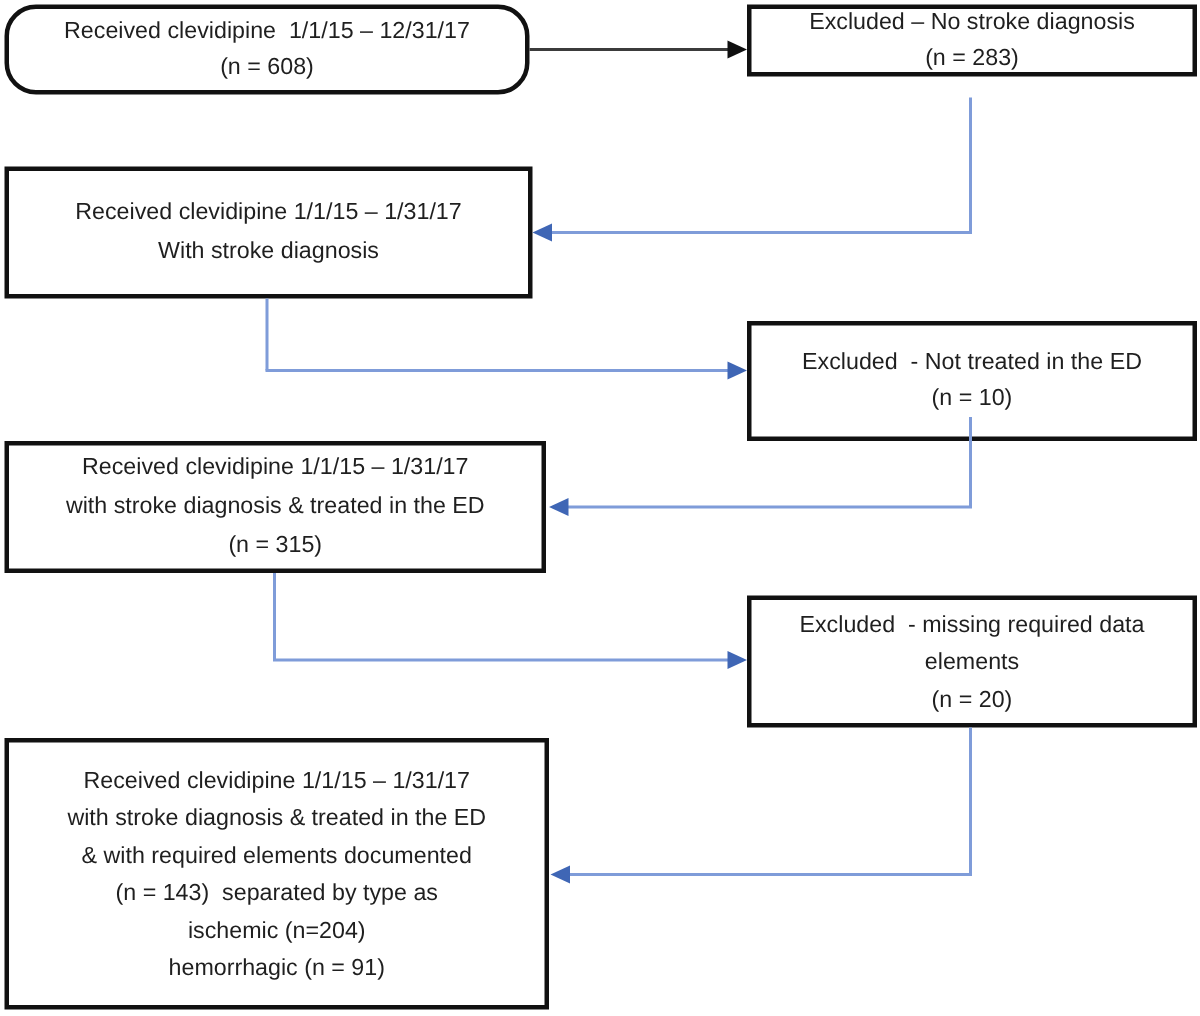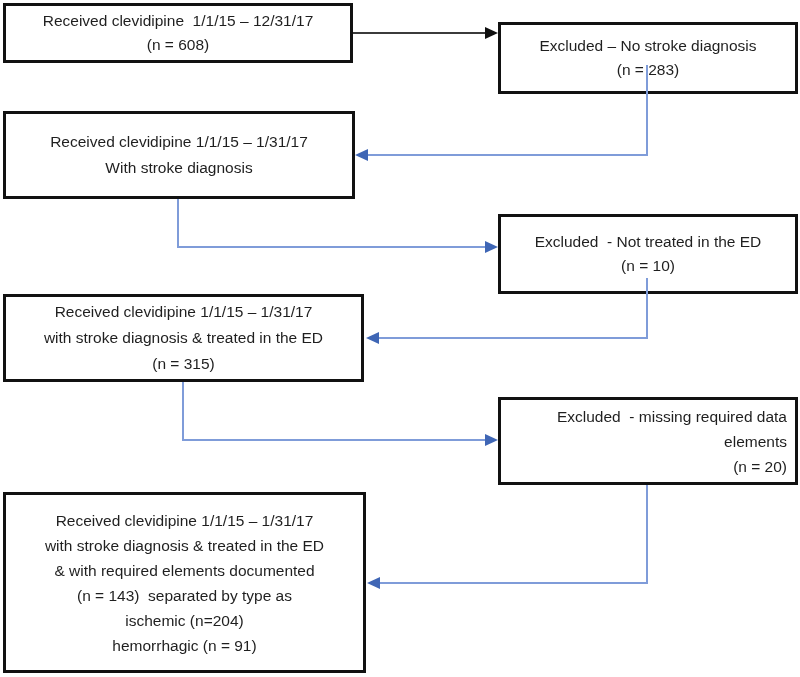--- a/index.html
+++ b/index.html
@@ -22,26 +22,26 @@
     justify-content: center;
     text-align: center;
     font-size: 15.5px;
     line-height: 24px;
     padding: 2px 8px;
   }
   .box .line { white-space: pre-wrap; }
   .box .bold-title { font-weight: bold; }
 
   
-  .b1 { left:3px;   top:3px;   width:350px; height:60px; }
-  .b2 { left:498px; top:3px;   width:300px; height:72px;margin-top:19px; }
+  .b1 { left:3px;   top:3px;   width:350px; height:60px;border-radius:21px; }
+  .b2 { left:498px; top:3px;   width:300px; height:48px; }
   .b3 { left:3px;   top:111px; width:352px; height:88px; line-height:26px; }
   .b4 { left:498px; top:214px; width:300px; height:80px; }
   .b5 { left:3px;   top:294px; width:361px; height:88px; line-height:26px; }
-  .b6 { left:498px; top:397px; width:300px; height:88px; line-height:25px;text-align:right; }
+  .b6 { left:498px; top:397px; width:300px; height:88px; line-height:25px; }
   .b7 { left:3px;   top:492px; width:363px; height:181px; line-height:25px; }
 
   
   .seg { position:absolute; background:#7f9cd9; }
   .seg.black { background:#3b3b3b; }
   .head { position:absolute; width:0; height:0; border-top:6px solid transparent; border-bottom:6px solid transparent; }
   .head.right { border-left:13px solid #3f66b5; }
   .head.left  { border-right:13px solid #3f66b5; }
   .head.black.right { border-left:13px solid #0f0f0f; }
 

